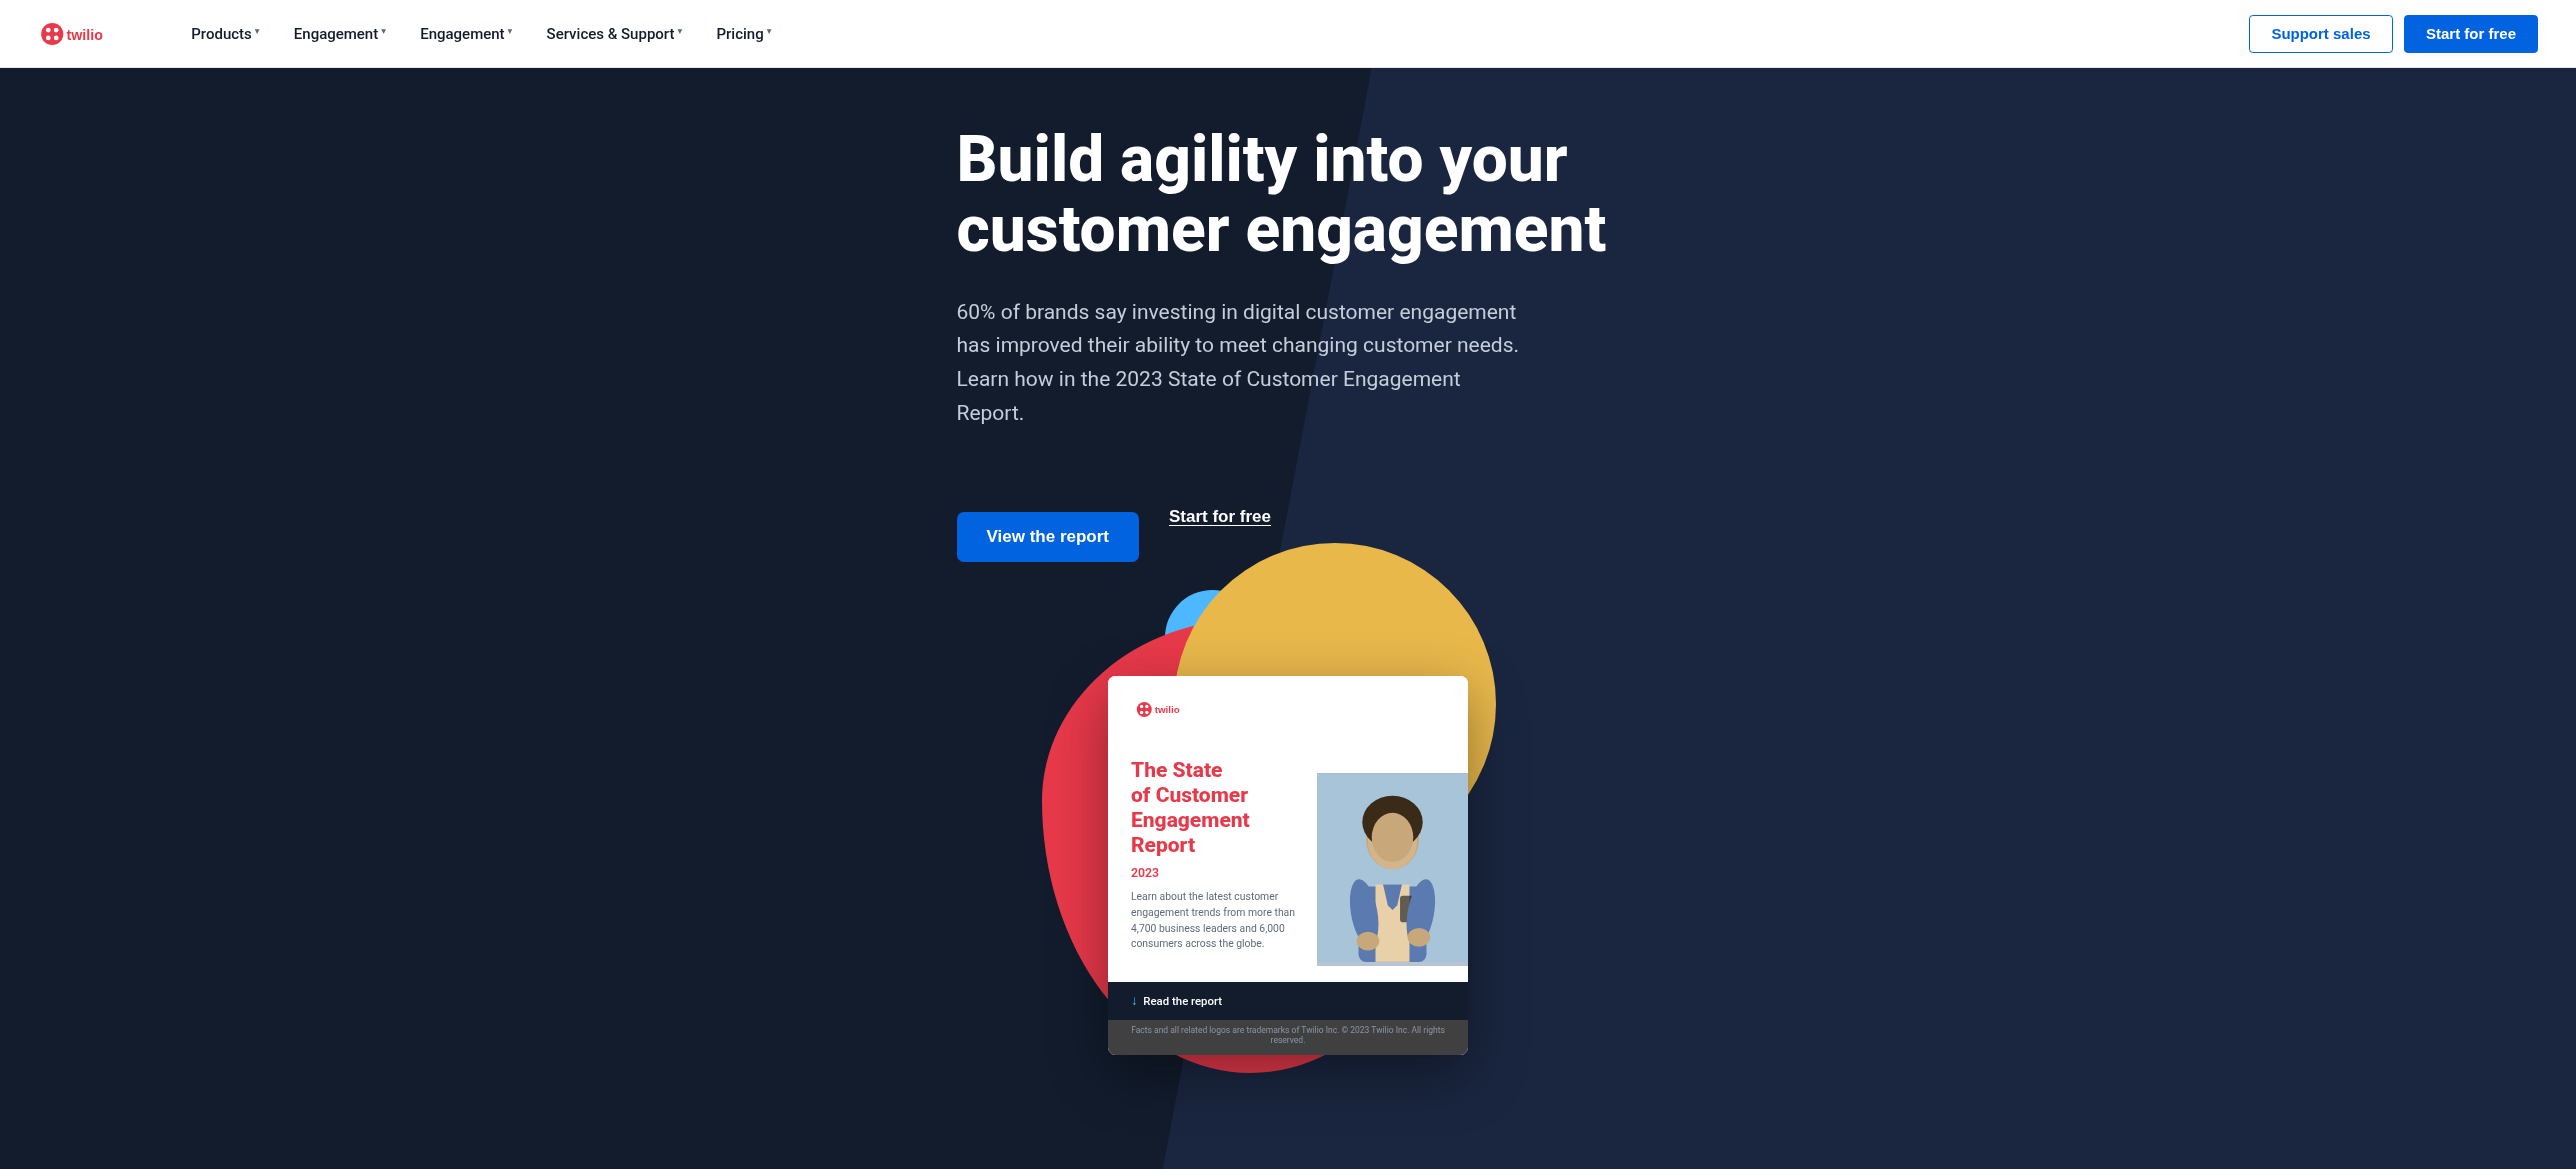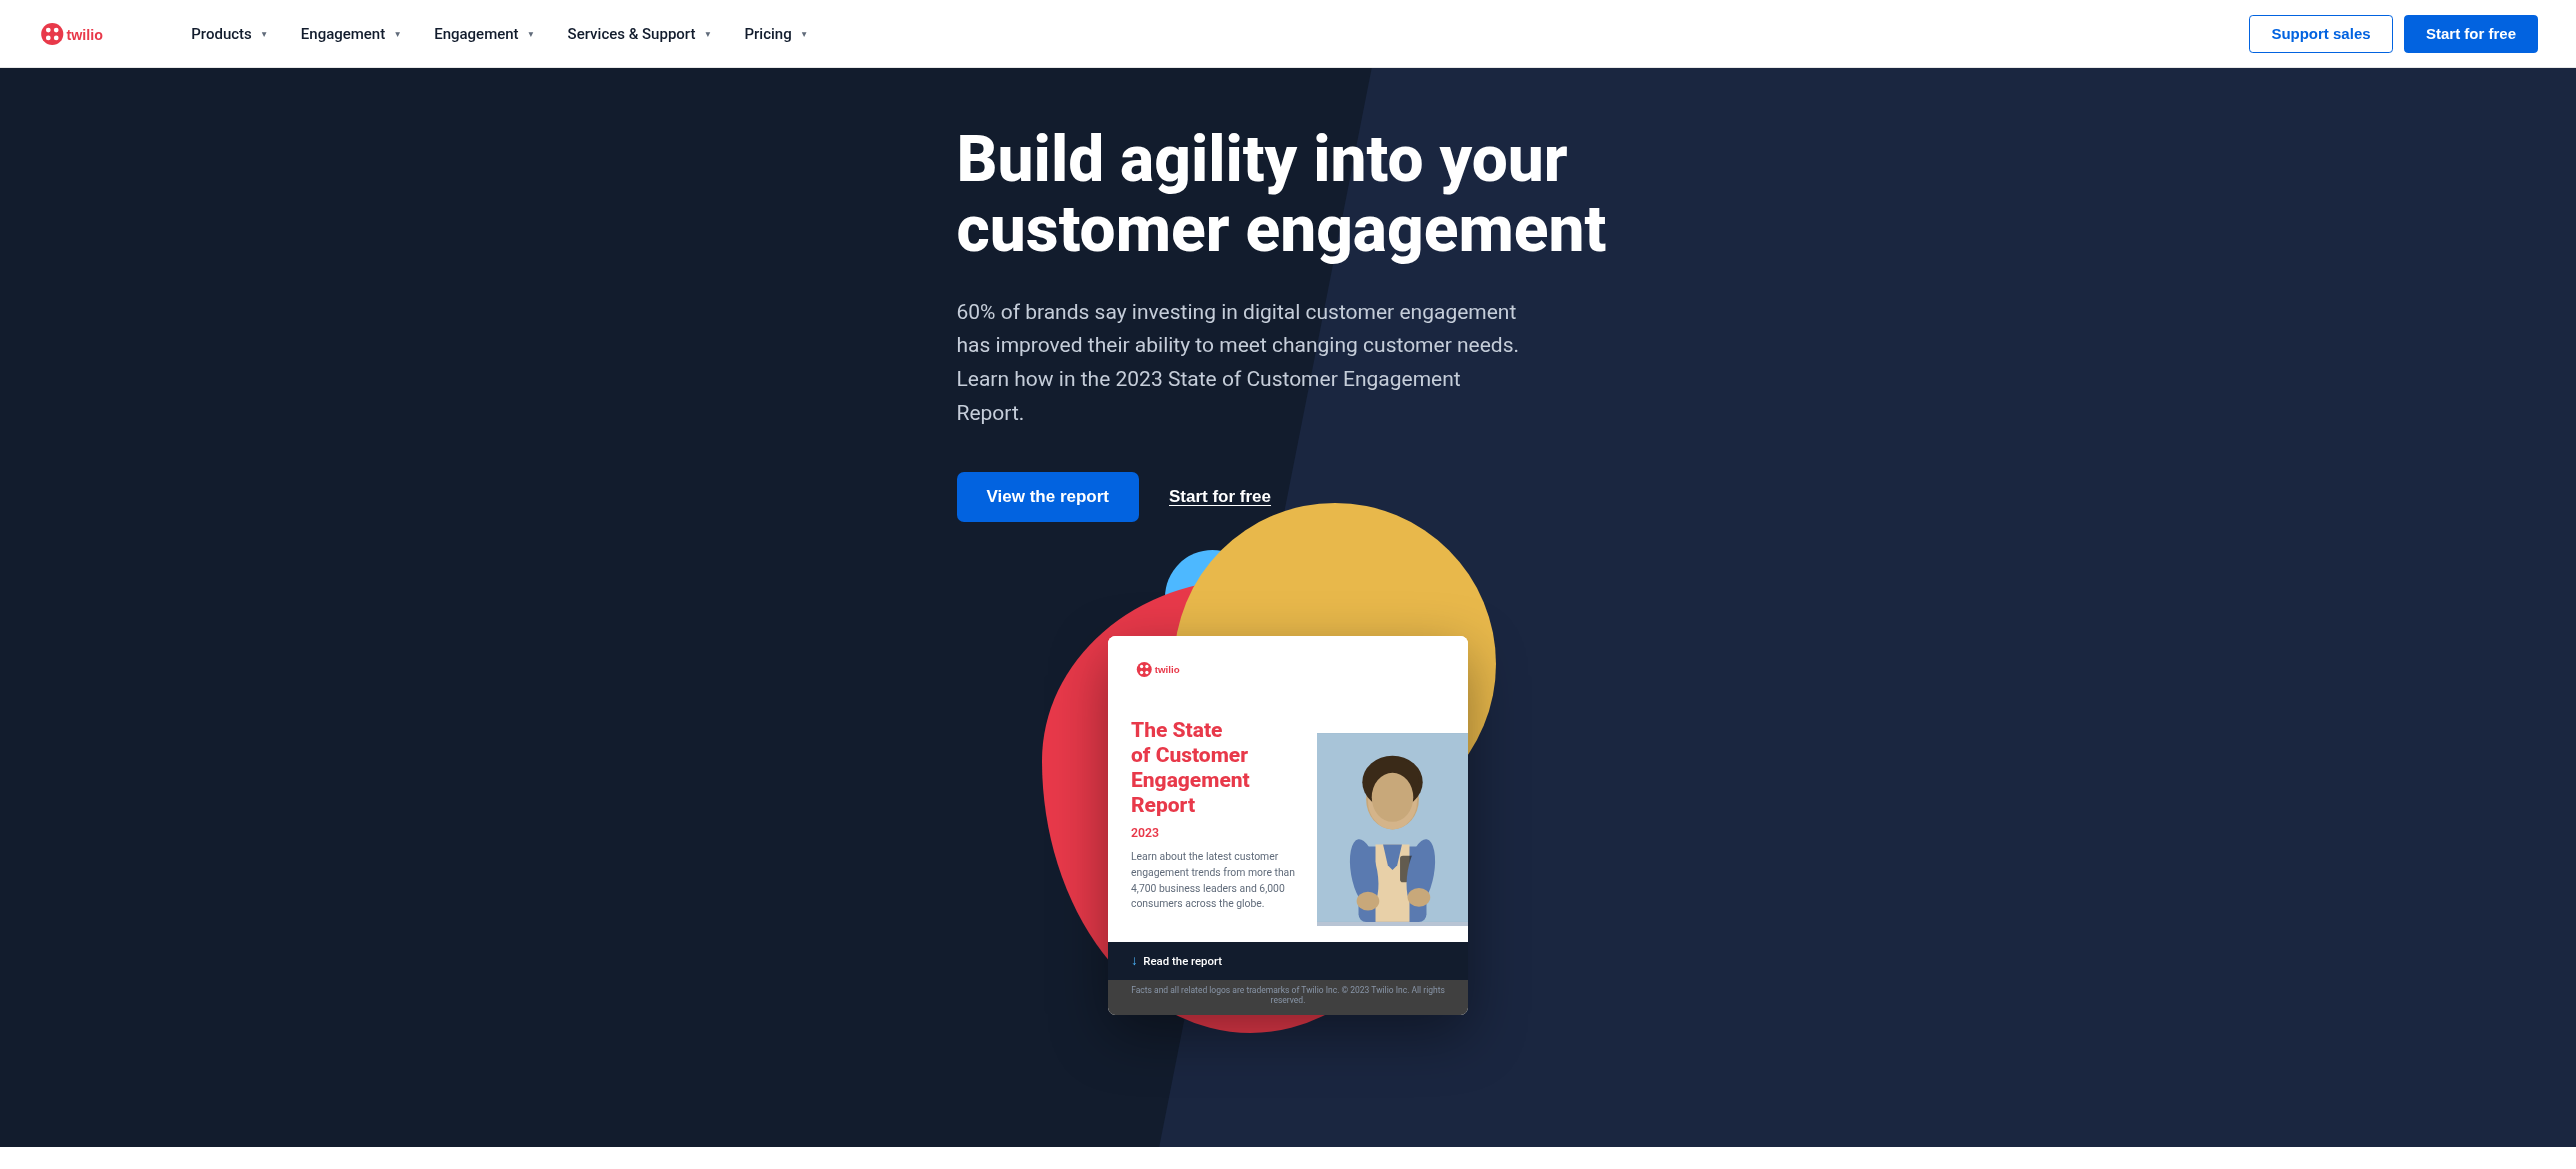--- a/index.html
+++ b/index.html
@@ -36,22 +36,21 @@
 
     .nav-links {
       display: flex;
       align-items: center;
       gap: 7.6px;
       flex: 1;
     }
 
     .nav-item {
       display: flex;
-      align-items: center;
-      gap: 10px;
+      gap: 3px;
       padding: 7.6px 13.3px;
       font-size: 15px;
       color: #121c2d;
       font-weight: 500;
       cursor: pointer;
       border-radius: 3.8px;
       white-space: nowrap;
     }
 
     .nav-item .chevron {
@@ -144,20 +143,21 @@
 
     .btn-view-report {
       padding: 15px 30px;
       background: #0263e0;
       color: #fff;
       border: none;
       border-radius: 7px;
       font-size: 17px;
       font-weight: 600;
       cursor: pointer;
+      margin-top: 40px;
     }
 
     .btn-start-free {
       font-size: 17px;
       font-weight: 600;
       color: #fff;
       text-decoration: underline;
       text-underline-offset: 2.8px;
       background: none;
       border: none;

